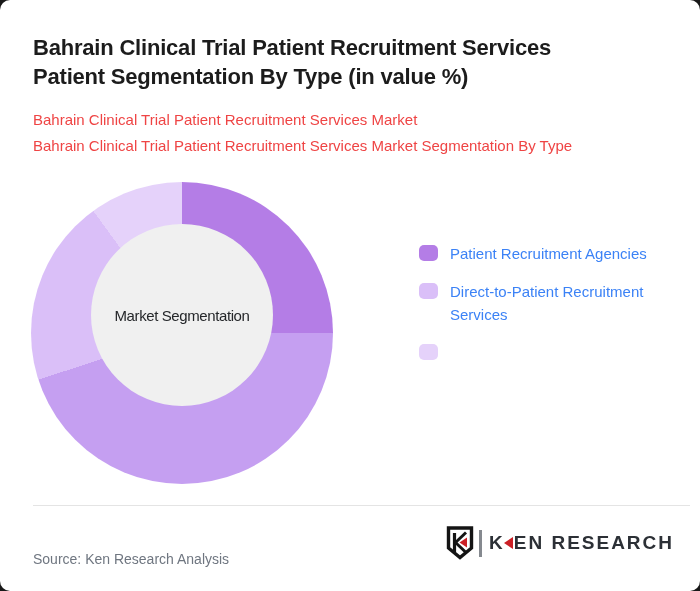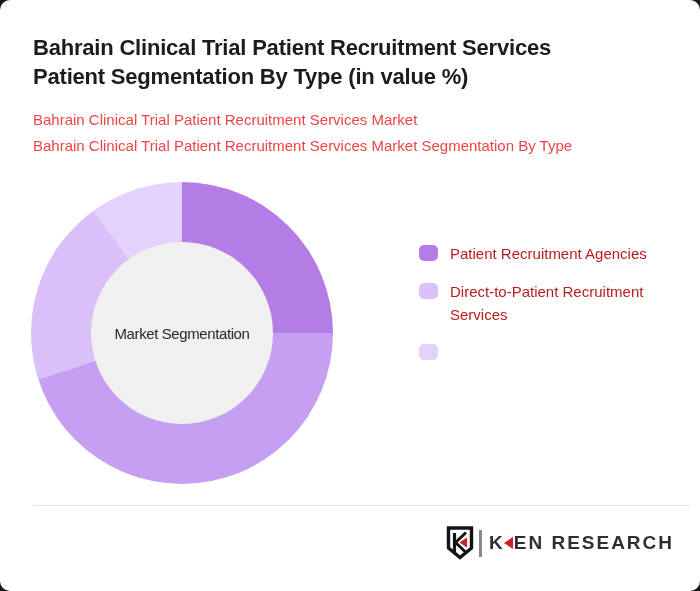--- a/index.html
+++ b/index.html
@@ -9,29 +9,29 @@
   .card { position:absolute; inset:0; background:#ffffff; border-radius:10px; }
 
   .title { position:absolute; left:33px; top:33px; width:640px;
            font-size:22px; font-weight:700; color:#1c1c1c; line-height:29px;
            letter-spacing:-0.2px; }
   .subtitle { position:absolute; left:33px; top:107px; width:640px;
               font-size:15px; color:#ef4444; line-height:26px; }
 
   .donut-wrap { position:absolute; left:31px; top:182px; width:302px; height:302px; }
   .donut { position:absolute; inset:0; border-radius:50%; }
-  .donut-hole { position:absolute; left:60px; top:60px; width:182px; height:182px;
+  .donut-hole { position:absolute; left:60px; top:42px; width:182px; height:182px;
                 border-radius:50%; background:#f0f0f0;
                 display:flex; align-items:center; justify-content:center; }
   .center-label { font-size:15px; letter-spacing:-0.4px; color:#25272a; white-space:nowrap; }
 
   .legend { position:absolute; left:419px; top:242px; display:flex; flex-direction:column; gap:15px; }
   .legend-item { display:flex; align-items:flex-start; }
   .legend-swatch { flex:0 0 auto; width:19px; height:16px; border-radius:5px; margin-top:3px; }
-  .legend-label { margin-left:12px; width:228px; font-size:15px; line-height:23px; color:#b91c1c; }
+  .legend-label { margin-left:12px; width:228px; font-size:15px; line-height:23px; color:#3b82f6; }
 
   .divider { position:absolute; left:33px; top:505px; width:657px; height:1px; background:#e4e4e4; }
   .source { position:absolute; left:33px; top:551px; font-size:14px; color:#6f7680; }
 
   .logo { position:absolute; left:446px; top:526px; display:flex; align-items:center; }
   .logo-badge { width:28px; height:34px; display:block; }
   .logo-bar { width:3px; height:27px; background:#85898f; margin-left:5px; margin-right:7px; }
   .logo-text { font-size:19px; font-weight:600; letter-spacing:2px; color:#2c3036;
                white-space:nowrap; display:flex; align-items:center; }
   .logo-tri { width:0; height:0; border-top:6px solid transparent; border-bottom:6px solid transparent;
@@ -69,20 +69,21 @@
           <span class="legend-swatch" style="background: rgb(218, 191, 248);"></span>
           <span class="legend-label">Direct-to-Patient Recruitment Services</span>
         </div>
         <div class="legend-item">
           <span class="legend-swatch" style="background: rgb(229, 210, 250);"></span>
         </div>
       </div>
 
     <div class="divider"></div>
 
+    <div class="source">Source: Ken Research Analysis</div>
 
     <div class="logo">
       <svg class="logo-badge" viewBox="0 0 28 34">
         <path d="M2.5 2 H25.5 V22 L14 31.5 L2.5 22 Z" fill="#ffffff" stroke="#141414" stroke-width="3.4"></path>
         <path d="M8.5 7 V26" stroke="#141414" stroke-width="3.2"></path>
         <path d="M9.5 16.5 L20 6.5" stroke="#141414" stroke-width="3"></path>
         <path d="M9.5 16.5 L20 26.5" stroke="#141414" stroke-width="3"></path>
         <polygon points="21,11.5 21,21.5 13.5,16.5" fill="#cb2026"></polygon>
       </svg>
       <div class="logo-bar"></div>

